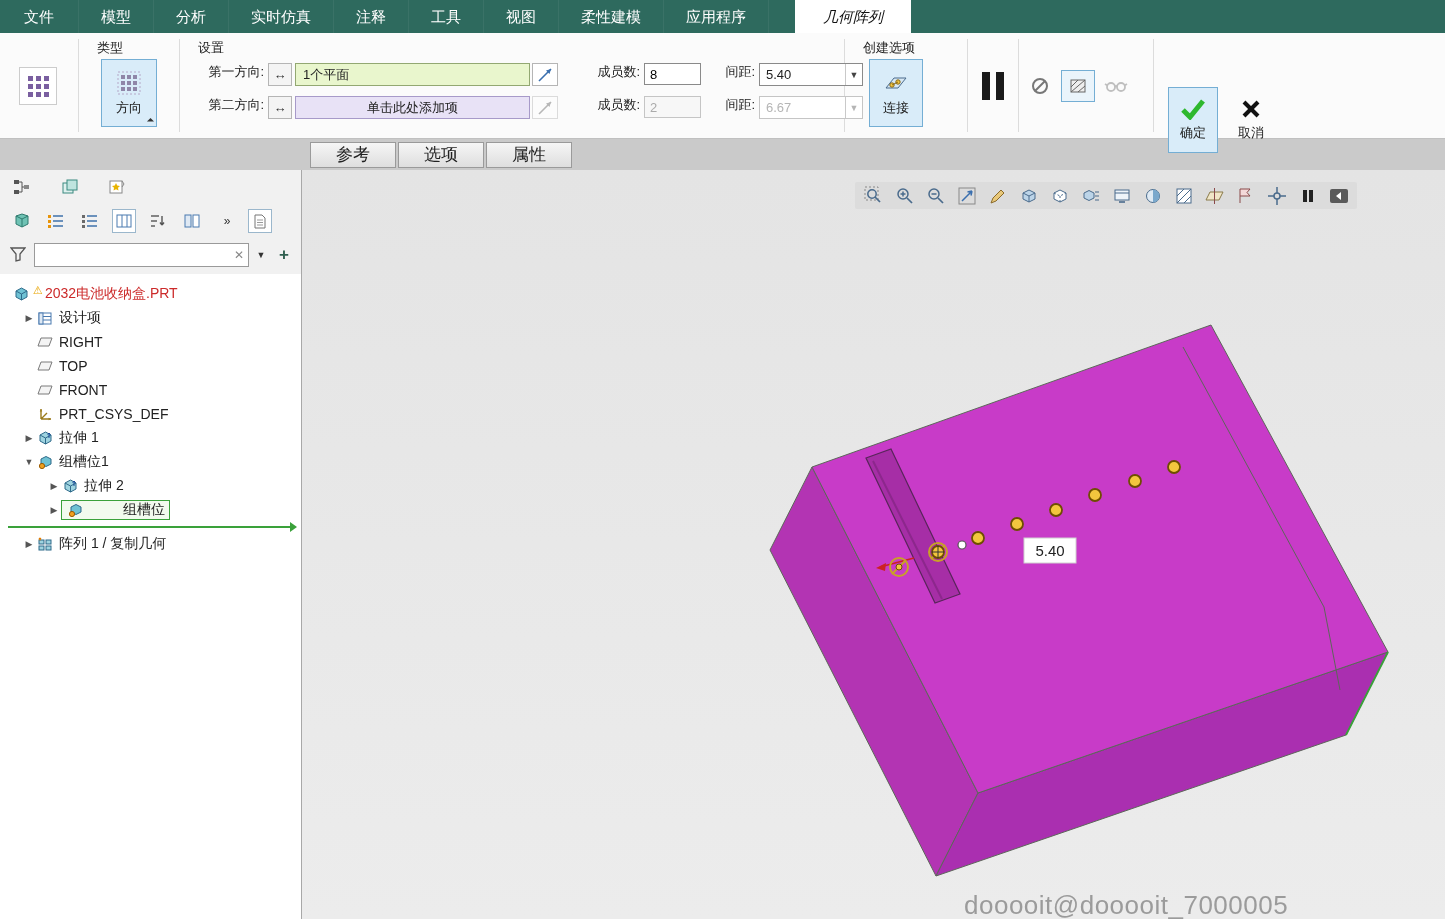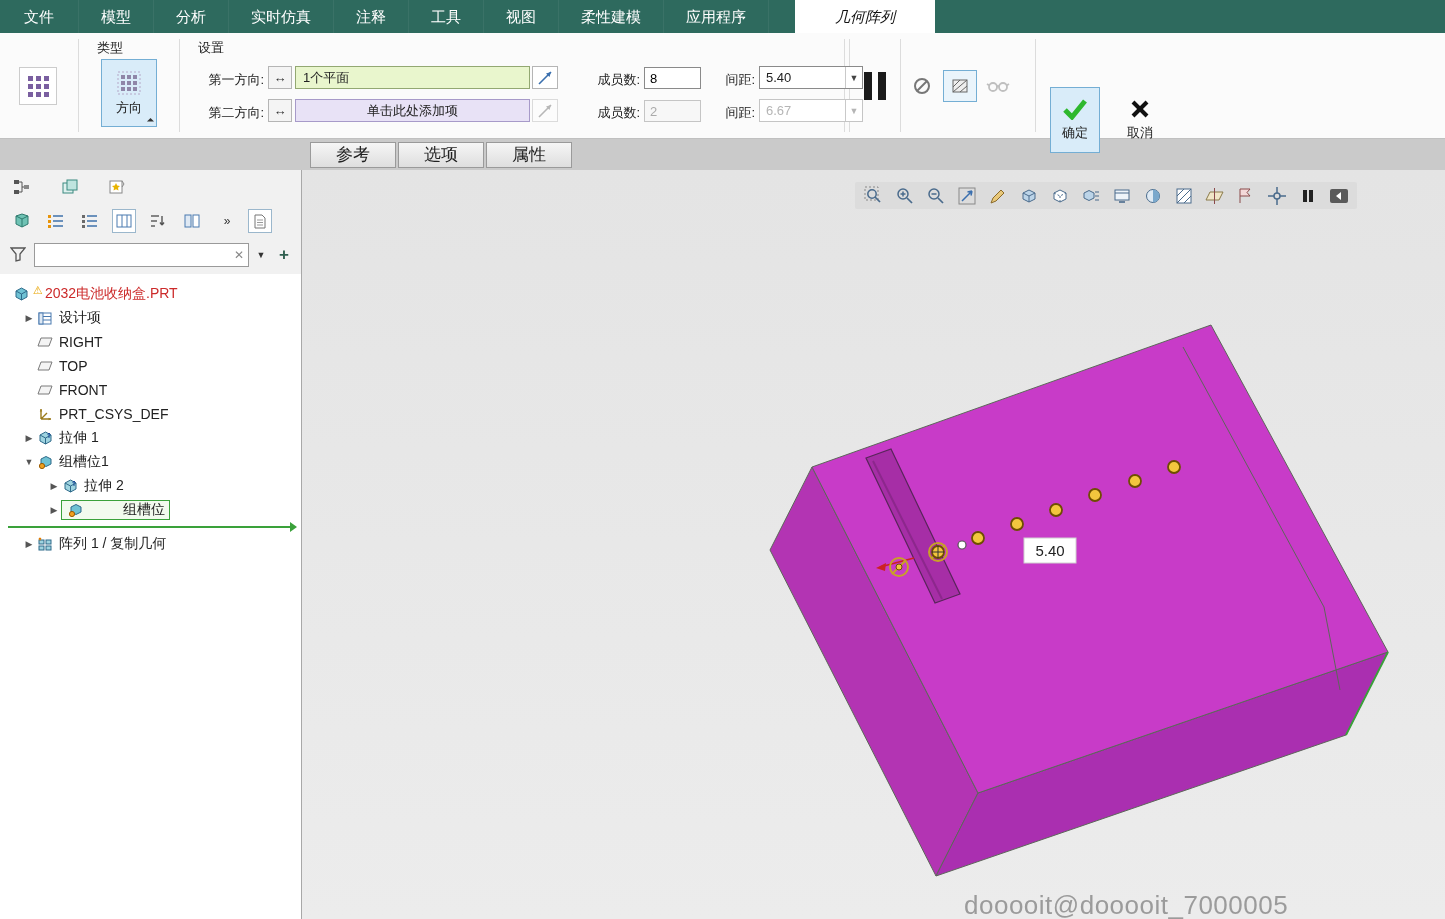--- a/index.html
+++ b/index.html
@@ -8,40 +8,40 @@
     background:#e8e8e8; position:relative; }
   svg { display:block; }
 
   
   .menubar { position:absolute; top:0; left:0; width:1445px; height:33px;
     background:var(--titlebar,#2e6a5e); display:flex; align-items:stretch; z-index:30; }
   .menu-item { color:#fff; font-size:15px; line-height:33px; padding:0 22px; cursor:default;
     border-right:1px solid rgba(255,255,255,0.06); }
   .menu-item:first-child { padding:0 24px; }
   .menu-tab-active { margin-left:26px; background:#fff; color:#111; font-style:italic;
-    font-size:15px; line-height:33px; padding:0 40px; }
+    font-size:15px; line-height:33px; padding:0 28px; }
 
   
   .ribbon { position:absolute; top:33px; left:0; width:1445px; height:105px;
     background:#fbfbfb; display:flex; align-items:stretch; z-index:20; }
   .rsep { width:1px; background:#dcdcdc; margin:6px 2px; }
   .dash-cell { width:76px; display:flex; align-items:center; justify-content:center; }
   .dash-icon { width:38px; height:38px; background:#fff; border:1px solid #ccc;
     display:flex; align-items:center; justify-content:center; }
   .rgroup { position:relative; }
   .rgroup-label { position:absolute; top:6px; left:16px; font-size:13px; color:#222; }
   .big-btn { position:absolute; display:flex; flex-direction:column; align-items:center;
     justify-content:center; gap:3px; font-size:13px; }
   .big-btn.on { background:var(--accent-blue,#d9ecf9); border:1px solid var(--accent-blue-border,#74aed4); }
   .corner-arrow { position:absolute; bottom:2px; right:3px; width:0; height:0;
     border-left:5px solid transparent; border-top:5px solid #333; transform:rotate(-45deg); }
   .g-type { width:96px; }
   .g-type .big-btn { left:20px; top:26px; width:56px; height:68px; }
   .g-settings { width:660px; }
-  .srow { position:absolute; left:14px; display:flex; align-items:flex-end; height:26px; }
+  .srow { position:absolute; left:14px; display:flex; align-items:flex-start; height:26px; }
   .srow1 { top:30px; } .srow2 { top:63px; }
   .slabel { width:68px; text-align:right; margin-right:4px; font-size:13px; }
   .sbtn { width:24px; height:23px; border:1px solid #b5b5b5; background:#f4f4f4; margin-right:3px;
     display:flex; align-items:center; justify-content:center; font-size:13px; color:#333; }
   .collector { width:235px; height:23px; border:1px solid #9aad7d; padding:2px 7px; font-size:13px;
     line-height:18px; white-space:nowrap; overflow:hidden; }
   .collector.green { background:var(--field-green,#e9f6cd); border-color:#93a872; }
   .collector.purple { background:var(--field-purple,#e8e2f6); border-color:#a79ac9; }
   .flipbtn { width:26px; height:23px; border:1px solid #b5b5b5; background:#fff; margin-left:2px;
     display:flex; align-items:center; justify-content:center; }
@@ -225,20 +225,34 @@
       <span class="gap12"></span>
       <span class="slabel" style="width:42px">间距:</span>
       <span class="combo dim">
         <span class="cval">6.67</span>
         <span class="carrow">▼</span>
       </span>
     </div>
   </div>
   <div class="rsep"></div>
 
+  <div class="rgroup g-create">
+    <span class="rgroup-label">创建选项</span>
+    <div class="big-btn on">
+      <span>
+        <svg width="26" height="26" viewBox="0 0 26 26">
+          <path d="M3 18 L11 8 L23 8 L15 18 Z" fill="#d8e8f4" stroke="#4a6b8c"></path>
+          <circle cx="9" cy="15" r="2.2" fill="#f2c63e" stroke="#8a6a1a"></circle>
+          <circle cx="15" cy="12" r="2.2" fill="#f2c63e" stroke="#8a6a1a"></circle>
+          <line x1="9" y1="15" x2="15" y2="12" stroke="#8a6a1a"></line>
+        </svg>
+      </span>
+      <span>连接</span>
+    </div>
+  </div>
   <div class="rsep"></div>
 
   <div class="tool-cell">
     <span class="pause-btn">
       <span class="pause-bar"></span>
         <span class="pause-bar"></span>
     </span>
   </div>
   <div class="rsep"></div>
 
@@ -262,21 +276,21 @@
         <circle cx="7" cy="11" r="4" fill="none" stroke="#777" stroke-width="1.8"></circle>
         <circle cx="17" cy="11" r="4" fill="none" stroke="#777" stroke-width="1.8"></circle>
         <path d="M11 11 Q12 9 13 11" fill="none" stroke="#777" stroke-width="1.8"></path>
         <line x1="1" y1="8" x2="3.5" y2="9.5" stroke="#777" stroke-width="1.8"></line>
         <line x1="23" y1="8" x2="20.5" y2="9.5" stroke="#777" stroke-width="1.8"></line>
       </svg>
     </span>
   </div>
   <div class="rsep" style="margin-left:18px;margin-right:14px;"></div>
 
-  <div class="tool-cell" style="gap:15px;margin-top:48px;">
+  <div class="tool-cell" style="gap:8px;margin-top:48px;">
     <span class="action-btn ok">
       <svg width="28" height="22" viewBox="0 0 28 22">
         <polyline points="4,12 11,19 24,3" fill="none" stroke="var(--ok-green,#2eb82e)" stroke-width="5"></polyline>
       </svg>
       <span>确定</span>
     </span>
     <span class="action-btn">
       <svg width="22" height="22" viewBox="0 0 22 22">
         <line x1="4" y1="4" x2="18" y2="18" stroke="#111" stroke-width="4"></line>
         <line x1="18" y1="4" x2="4" y2="18" stroke="#111" stroke-width="4"></line>

